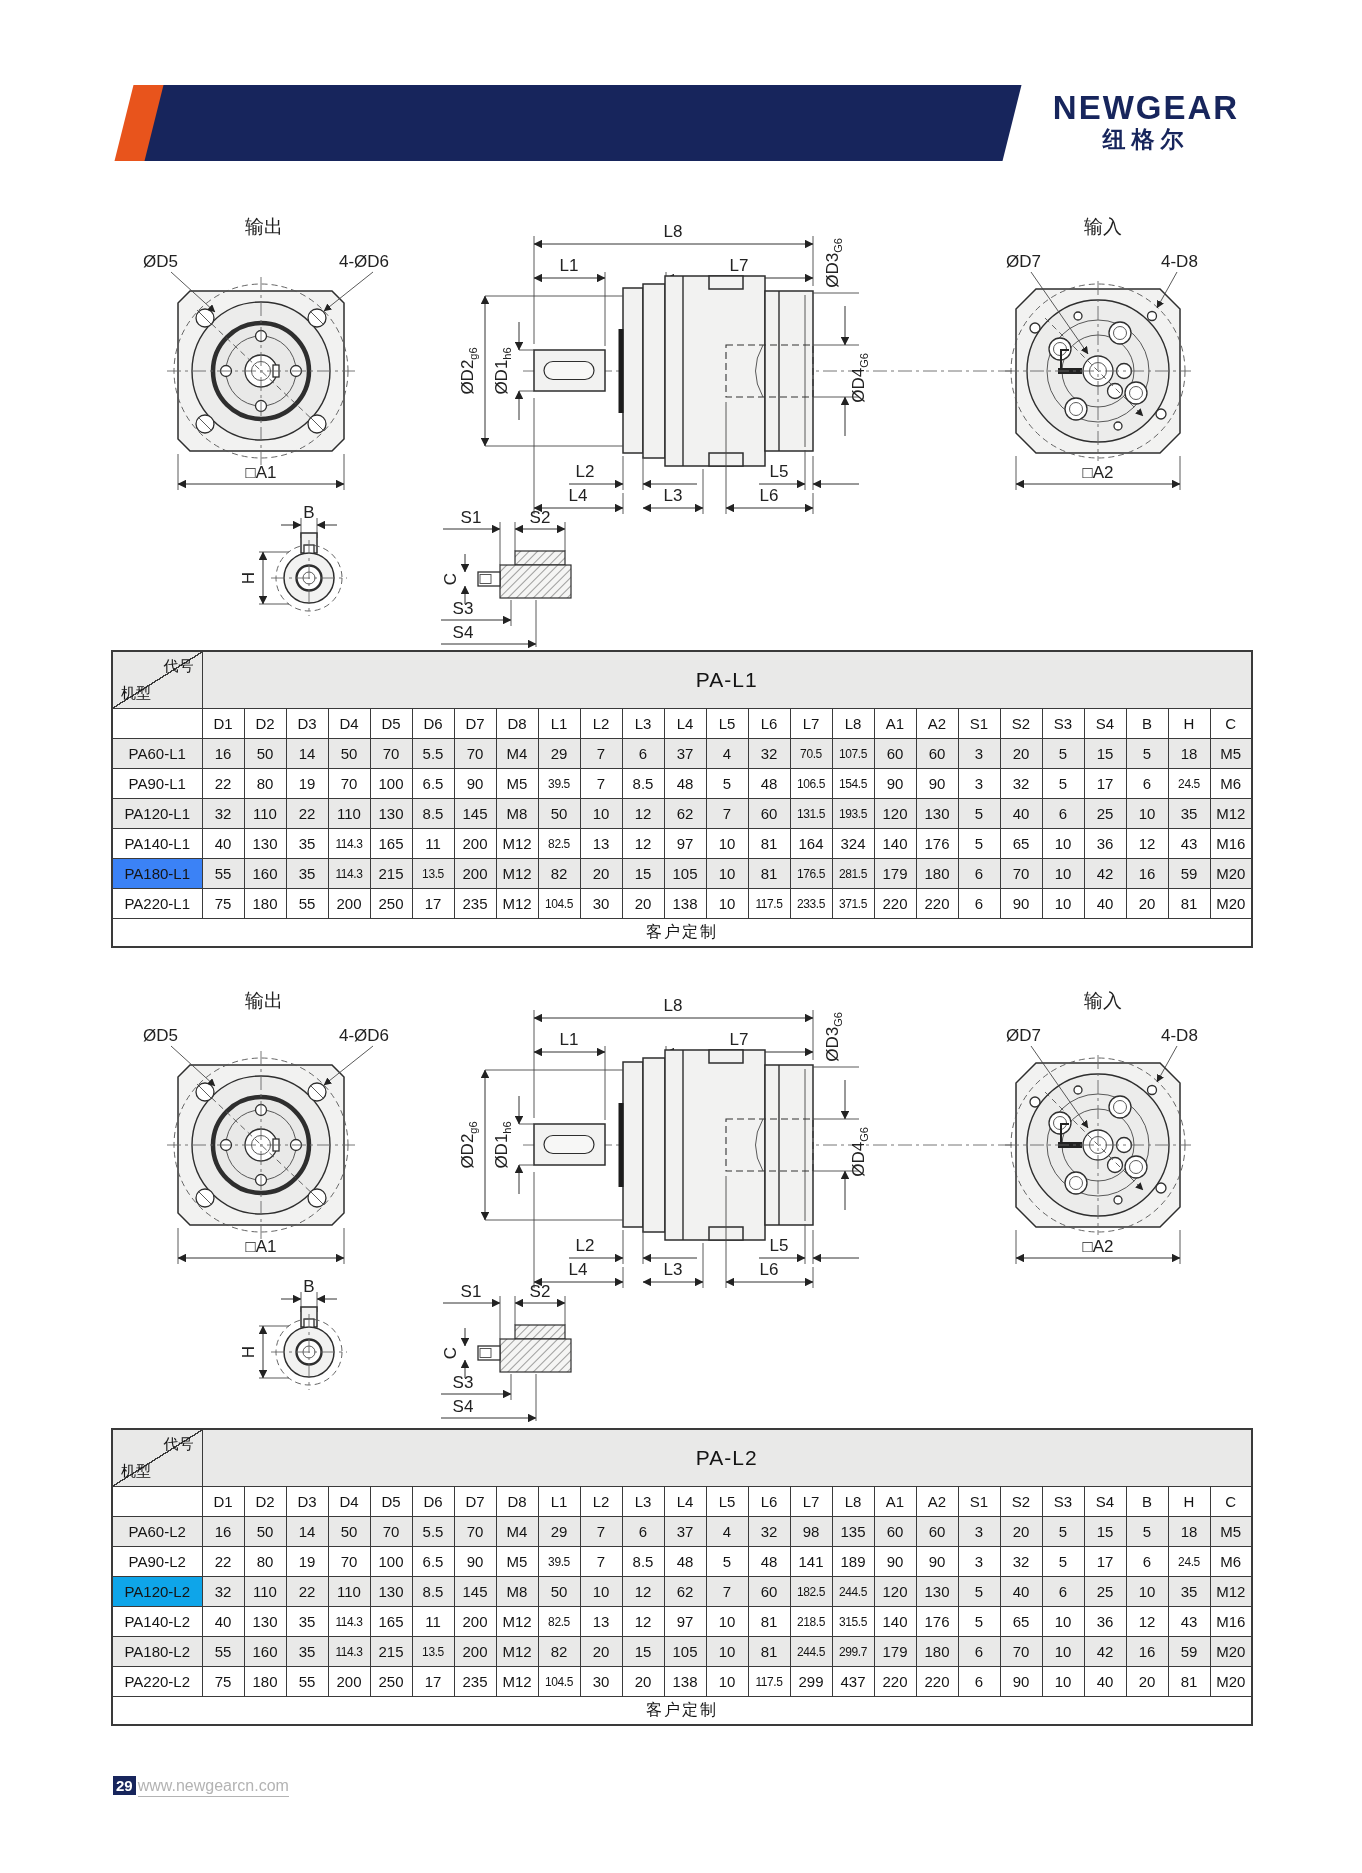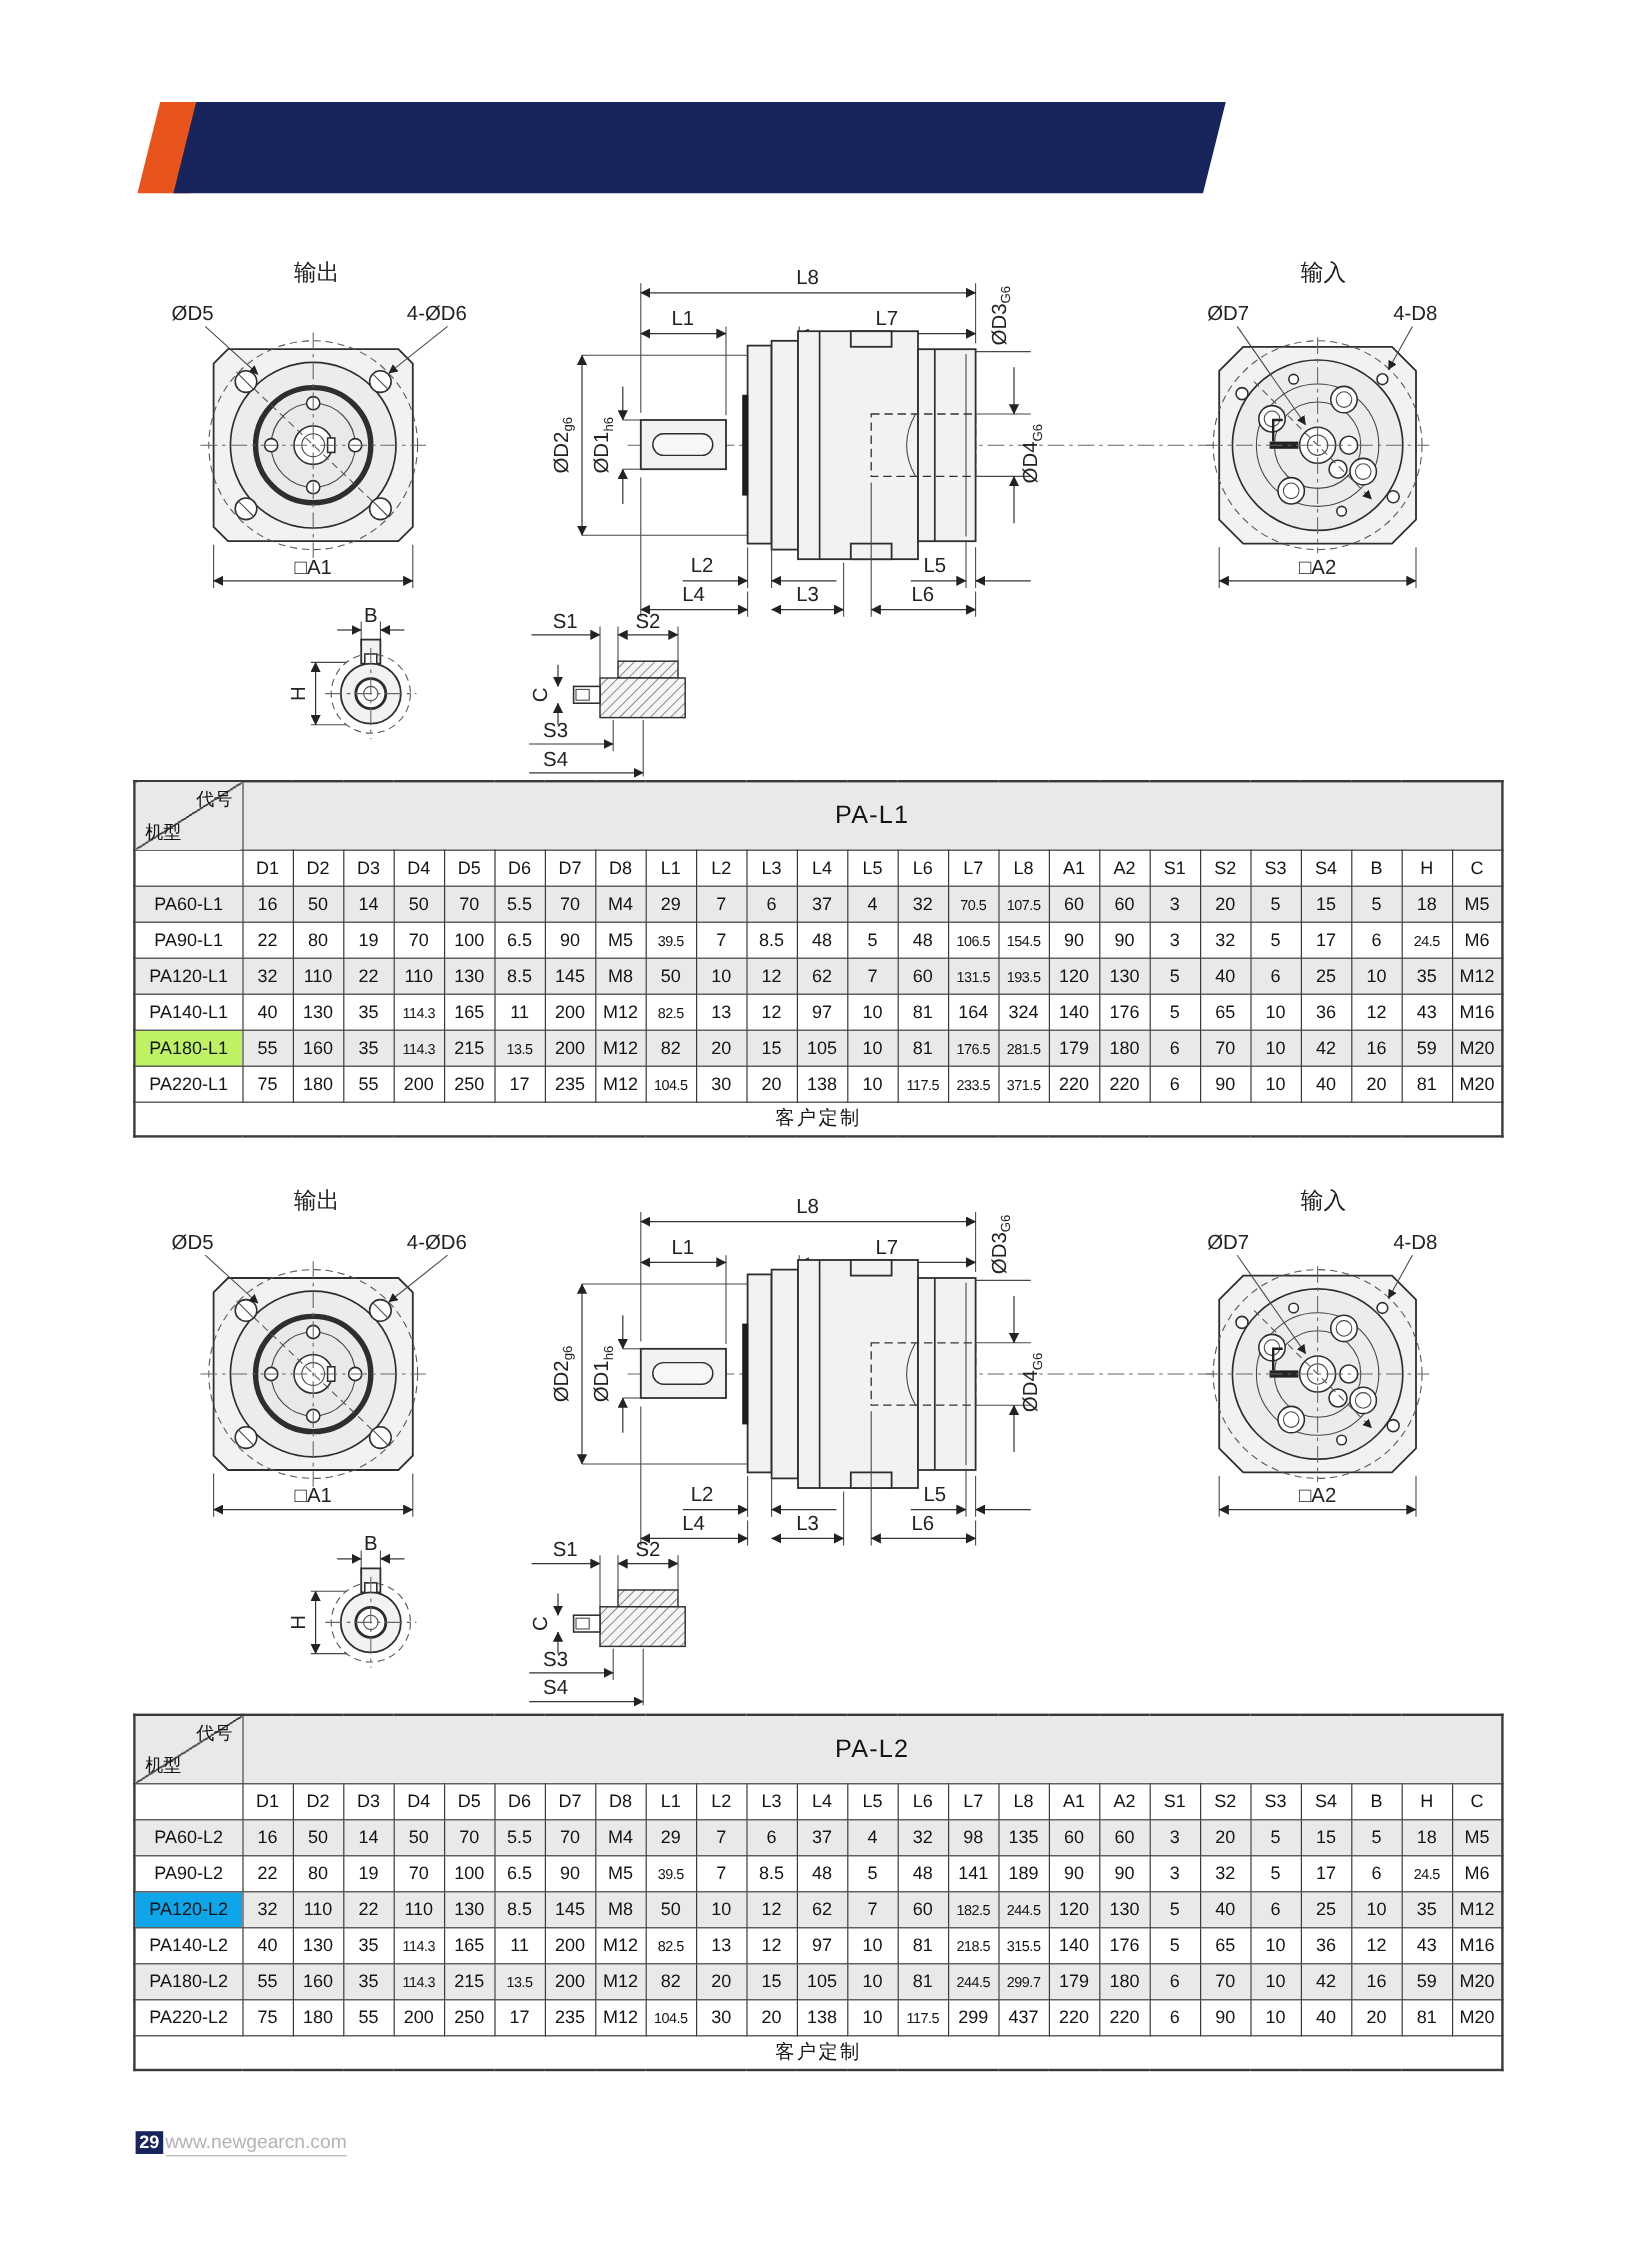--- a/index.html
+++ b/index.html
@@ -51,20 +51,24 @@
   .footer{position:absolute;top:1776px;left:113px;font-size:16px;display:flex;align-items:flex-start;}
   .page-num{color:#fff;font-size:15px;font-weight:bold;padding:1px 3px;line-height:17px;}
   .site{color:#b3b3b3;border-bottom:1px solid #b3b3b3;padding-bottom:1px;margin-left:2px;line-height:19px;}
 </style>
 </head>
 <body>
 
 <div class="header">
   <div class="accent" style="background: rgb(232, 84, 28);"></div>
   <div class="banner" style="background: rgb(23, 37, 92);"></div>
+  <div class="logo" style="color: rgb(23, 37, 92);">
+    <div class="logo-en">NEWGEAR</div>
+    <div class="logo-cn">纽格尔</div>
+  </div>
 </div>
 
 <div class="drawing" id="drawing1">
 <svg width="1140" height="460" viewBox="0 0 1140 460">
   <defs>
     <marker id="mA" viewBox="0 0 10 10" refX="9.5" refY="5" markerWidth="8.5" markerHeight="8.5" orient="auto-start-reverse">
       <path d="M0 0 L10 5 L0 10 z" fill="#222"></path>
     </marker>
     <pattern id="hp" width="6" height="6" patternTransform="rotate(45)" patternUnits="userSpaceOnUse">
       <rect width="6" height="6" fill="#f5f5f4"></rect>
@@ -641,21 +645,21 @@
           <td>176</td>
           <td>5</td>
           <td>65</td>
           <td>10</td>
           <td>36</td>
           <td>12</td>
           <td>43</td>
           <td>M16</td>
         </tr>
         <tr class="data-row">
-          <td class="model" style="background: #bef264;">PA180-L1</td>
+          <td class="model" style="background: #3b82f6;">PA180-L1</td>
           <td style="background: rgb(233, 233, 232);">55</td>
           <td style="background: rgb(233, 233, 232);">160</td>
           <td style="background: rgb(233, 233, 232);">35</td>
           <td class="small" style="background: rgb(233, 233, 232);">114.3</td>
           <td style="background: rgb(233, 233, 232);">215</td>
           <td class="small" style="background: rgb(233, 233, 232);">13.5</td>
           <td style="background: rgb(233, 233, 232);">200</td>
           <td style="background: rgb(233, 233, 232);">M12</td>
           <td style="background: rgb(233, 233, 232);">82</td>
           <td style="background: rgb(233, 233, 232);">20</td>

